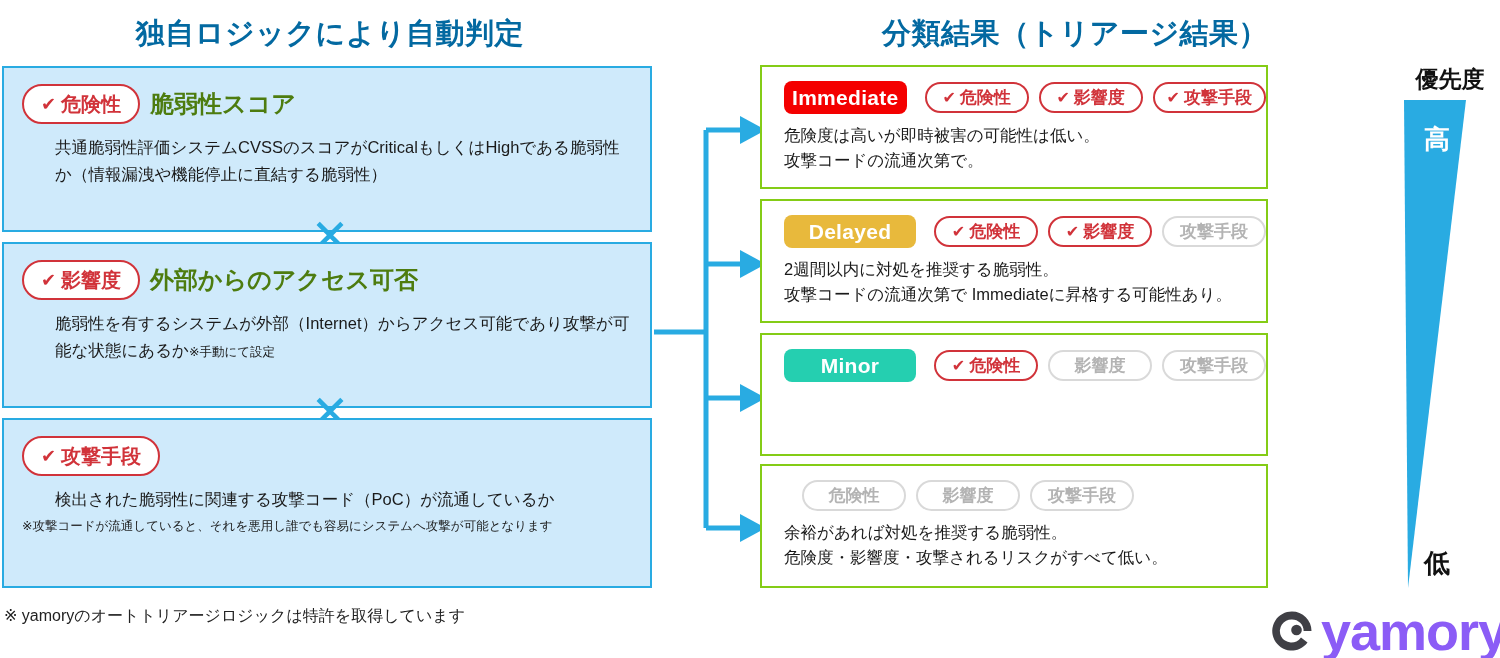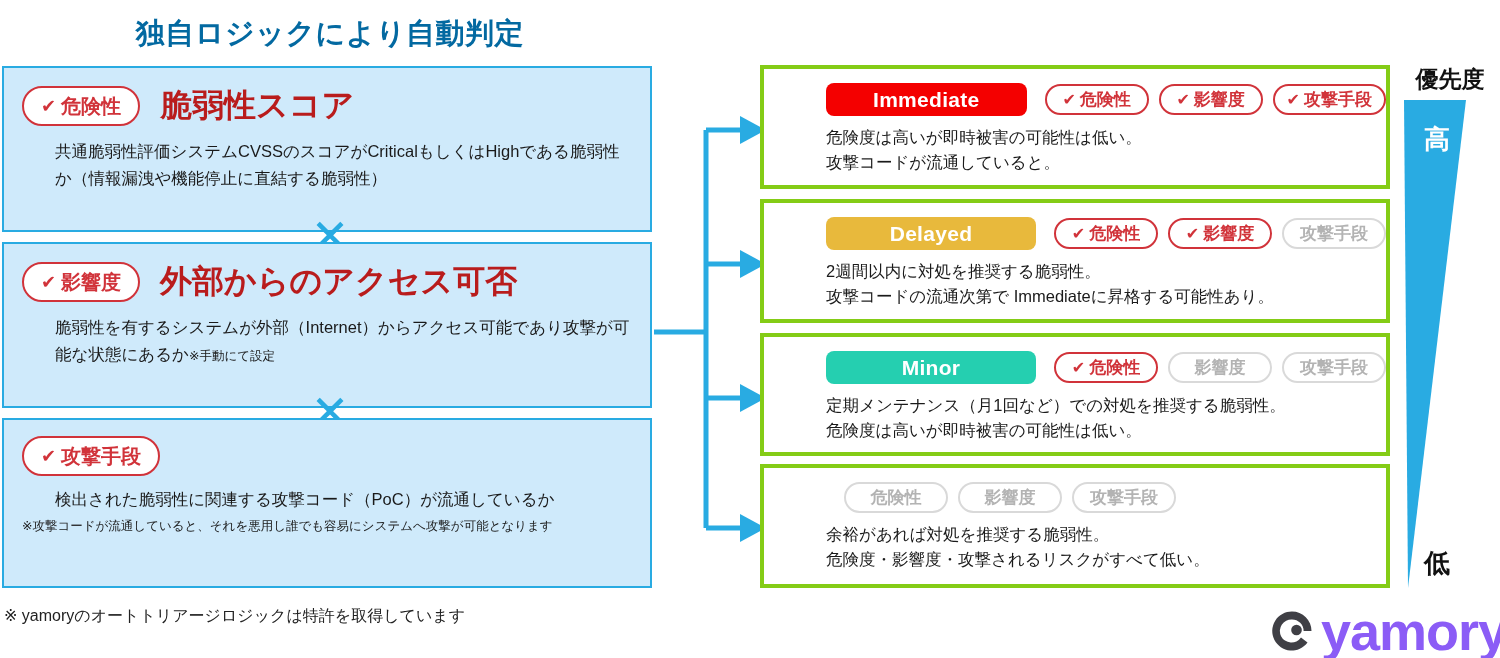--- a/index.html
+++ b/index.html
@@ -60,24 +60,24 @@
     border-radius: 22px;
     background: #ffffff;
     color: #d1333a;
     font-size: 20px;
     font-weight: bold;
     white-space: nowrap;
     box-sizing: border-box;
   }
   .pill-red .chk { font-size: 18px; line-height: 1; }
   .crit-name {
-    margin-left: 20px;
-    font-size: 32px;
-    font-weight: bold;
-    color: #b91c1c;
+    margin-left: 10px;
+    font-size: 24px;
+    font-weight: bold;
+    color: #4d7c0f;
     white-space: nowrap;
   }
   .crit-desc {
     padding: 10px 16px 0 18px;
     font-size: 16.5px;
     line-height: 1.62;
     color: #1a1a1a;
     margin-left: 33px;
   }
   .crit-desc .small-note {
@@ -115,25 +115,24 @@
     color: #222222;
   }
 
   
   #connector { position: absolute; left: 640px; top: 60px; }
 
   
   .res-box {
     position: absolute;
     left: 760px;
-    width: 630px;
-    border: 4px solid #84cc16;
+    width: 508px;
+    border: 2px solid #84cc16;
     background: #ffffff;
     box-sizing: border-box;
-    padding-left: 40px;
   }
   #res-0 { top: 65px;  height: 124px; }
   #res-1 { top: 199px; height: 124px; }
   #res-2 { top: 333px; height: 123px; }
   #res-3 { top: 464px; height: 124px; }
 
   .res-head {
     display: flex;
     align-items: center;
     padding: 14px 0 0 22px;
@@ -296,20 +295,21 @@
       <path d="M 66 468 L 105 468"></path>
     </g>
     <g fill="#29abe2">
       <polygon points="100,56 126,70 100,84"></polygon>
       <polygon points="100,190 126,204 100,218"></polygon>
       <polygon points="100,324 126,338 100,352"></polygon>
       <polygon points="100,454 126,468 100,482"></polygon>
     </g>
   </svg>
 
+  <div class="section-title" id="title-right">分類結果（トリアージ結果）</div>
 
   <div class="res-box" id="res-0">
     <div class="res-head">
       <div class="sev-badge" style="background: rgb(244, 0, 0);">Immediate</div>
       <div class="tag-row">
         <span class="tag on">
           <span class="chk">✔</span>
           <span>危険性</span>
         </span>
         <span class="tag on">
@@ -317,21 +317,21 @@
           <span>影響度</span>
         </span>
         <span class="tag on">
           <span class="chk">✔</span>
           <span>攻撃手段</span>
         </span>
       </div>
     </div>
     <div class="res-desc">
       <div>危険度は高いが即時被害の可能性は低い。</div>
-      <div>攻撃コードが流通していると。</div>
+      <div>攻撃コードの流通次第で。</div>
     </div>
   </div>
 
   <div class="res-box" id="res-1">
     <div class="res-head">
       <div class="sev-badge" style="background: rgb(232, 185, 60);">Delayed</div>
       <div class="tag-row">
         <span class="tag on">
           <span class="chk">✔</span>
           <span>危険性</span>
@@ -359,24 +359,20 @@
           <span class="chk">✔</span>
           <span>危険性</span>
         </span>
         <span class="tag off">
           <span>影響度</span>
         </span>
         <span class="tag off">
           <span>攻撃手段</span>
         </span>
       </div>
-    </div>
-    <div class="res-desc">
-      <div>定期メンテナンス（月1回など）での対処を推奨する脆弱性。</div>
-      <div>危険度は高いが即時被害の可能性は低い。</div>
     </div>
   </div>
 
   <div class="res-box" id="res-3">
     <div class="res-head">
       <div class="tag-row">
         <span class="tag off">
           <span>危険性</span>
         </span>
         <span class="tag off">

